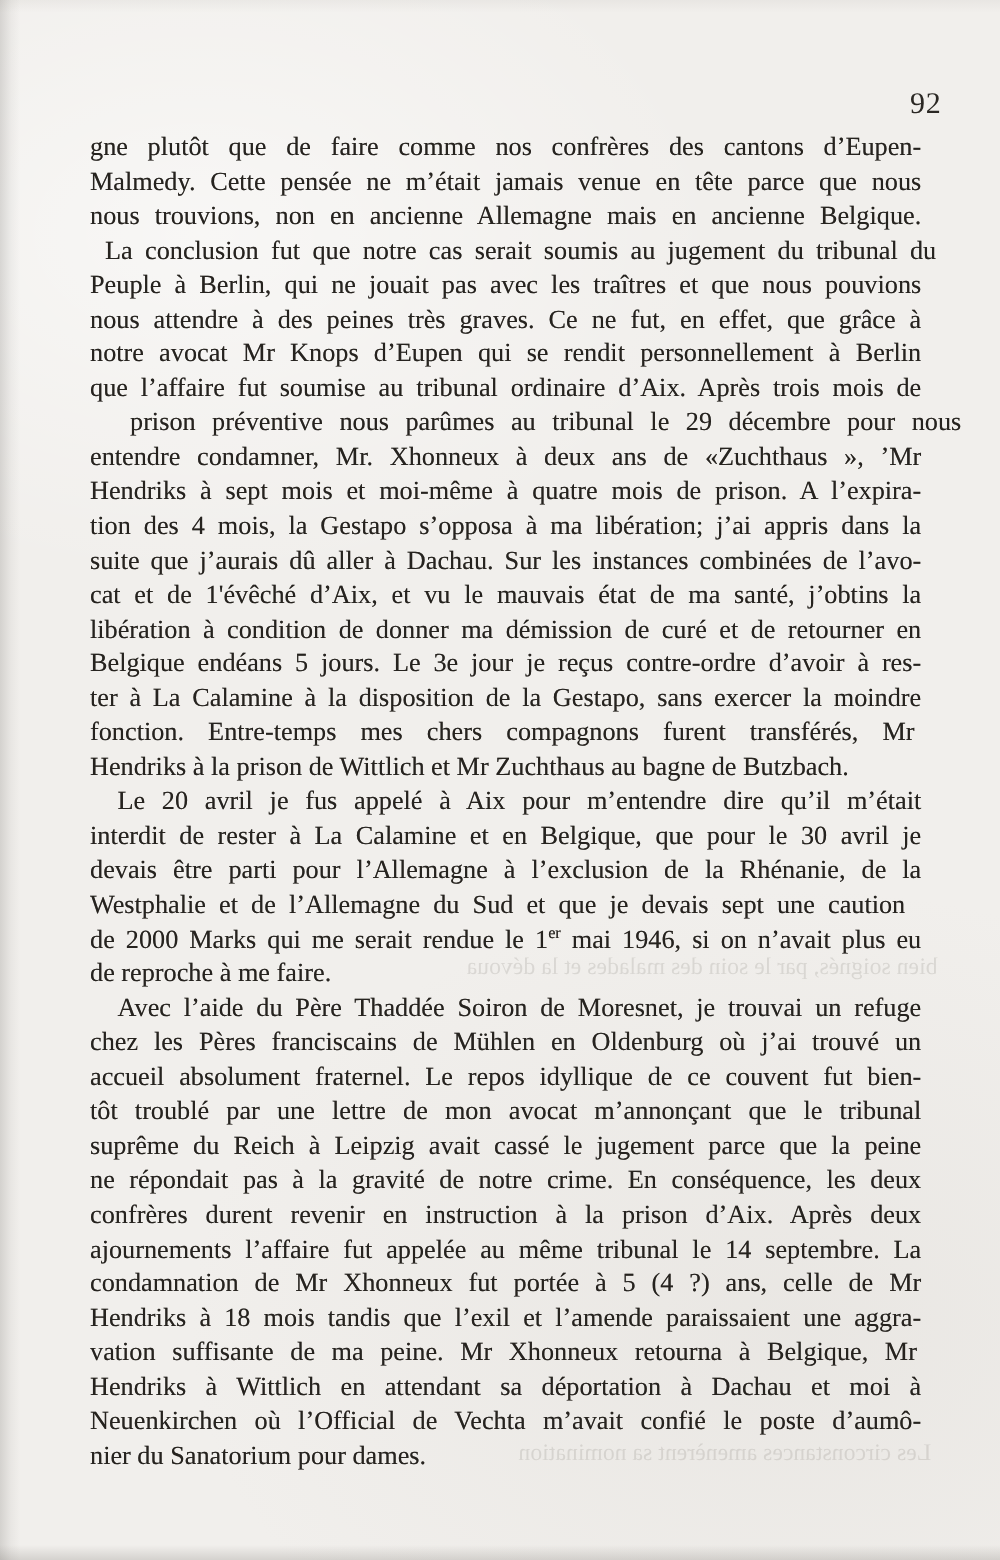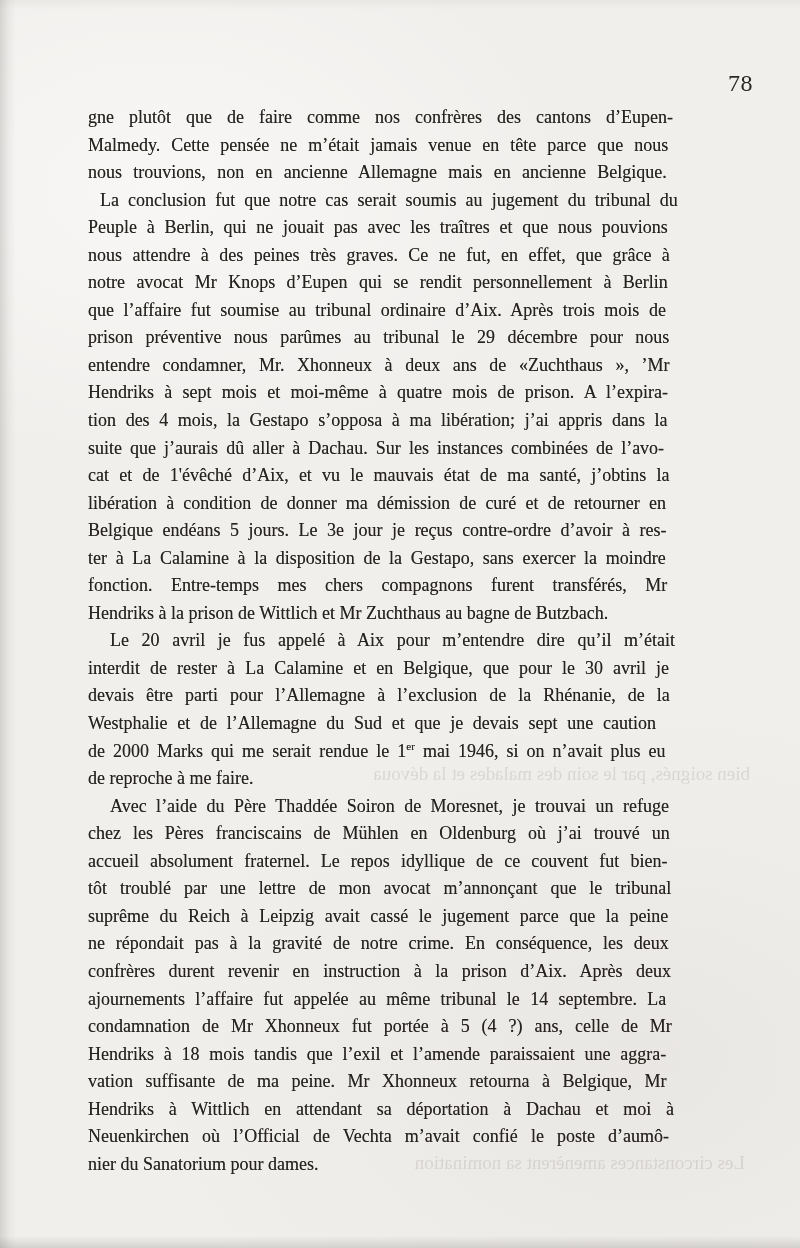--- a/index.html
+++ b/index.html
@@ -35,23 +35,23 @@
   .pagenum {
     position: absolute;
     top: 70px; left: 683px; width: 70px;
     text-align: right;
     font-size: 24px;
     color: #2b2824;
     letter-spacing: 0.5px;
   }
   .text-block {
     position: absolute;
-    left: 88px; top: 104px;
+    left: 72px; top: 104px;
     width: 665px;
-    font-size: 18px;
+    font-size: 21px;
     line-height: 27.55px;
     text-shadow: 0 0 0.4px rgba(38,35,31,0.55);
   }
   .line {
     display: block;
     white-space: nowrap;
     height: 27.55px;
   }
   .line.indent { padding-left: 22px; }
   .line-inner { display: inline; }
@@ -77,32 +77,32 @@
 <body>
 
 <div class="page">
   <div class="edge-top"></div>
   <div class="edge-left"></div>
   <div class="edge-bottom"></div>
 
   <div class="bleed bleed-mid">bien soignés, par le soin des malades et la dévoua</div>
   <div class="bleed bleed-bottom">Les circonstances amenèrent sa nomination</div>
 
-  <div class="pagenum">78</div>
+  <div class="pagenum">92</div>
 
   <div class="text-block">
       <div class="line"><span class="line-inner" style="word-spacing: 10.5188px;">gne plutôt que de faire comme nos confrères des cantons d’Eupen-</span></div>
       <div class="line"><span class="line-inner" style="word-spacing: 6.50852px;">Malmedy. Cette pensée ne m’était jamais venue en tête parce que nous</span></div>
       <div class="line"><span class="line-inner" style="word-spacing: 6.82292px;">nous trouvions, non en ancienne Allemagne mais en ancienne Belgique.</span></div>
       <div class="line"><span class="line-inner" style="word-spacing: 4.58203px; margin-left: 12px;">La conclusion fut que notre cas serait soumis au jugement du tribunal du</span></div>
       <div class="line"><span class="line-inner" style="word-spacing: 5.21635px;">Peuple à Berlin, qui ne jouait pas avec les traîtres et que nous pouvions</span></div>
       <div class="line"><span class="line-inner" style="word-spacing: 5.91964px;">nous attendre à des peines très graves. Ce ne fut, en effet, que grâce à</span></div>
       <div class="line"><span class="line-inner" style="word-spacing: 6.9px;">notre avocat Mr Knops d’Eupen qui se rendit personnellement à Berlin</span></div>
       <div class="line"><span class="line-inner" style="word-spacing: 5.03267px;">que l’affaire fut soumise au tribunal ordinaire d’Aix. Après trois mois de</span></div>
-      <div class="line"><span class="line-inner" style="word-spacing: 7.94844px;">prison préventive nous parûmes au tribunal le 29 décembre pour nous</span></div>
+      <div class="line"><span class="line-inner" style="word-spacing: 7.94844px; margin-left: 32px;">prison préventive nous parûmes au tribunal le 29 décembre pour nous</span></div>
       <div class="line"><span class="line-inner" style="word-spacing: 8.09219px;">entendre condamner, Mr. Xhonneux à deux ans de «Zuchthaus », ’Mr</span></div>
       <div class="line"><span class="line-inner" style="word-spacing: 5.79557px;">Hendriks à sept mois et moi-même à quatre mois de prison. A l’expira-</span></div>
       <div class="line"><span class="line-inner" style="word-spacing: 5.125px;">tion des 4 mois, la Gestapo s’opposa à ma libération; j’ai appris dans la</span></div>
       <div class="line"><span class="line-inner" style="word-spacing: 3.56641px;">suite que j’aurais dû aller à Dachau. Sur les instances combinées de l’avo-</span></div>
       <div class="line"><span class="line-inner" style="word-spacing: 5.74442px;">cat et de 1'évêché d’Aix, et vu le mauvais état de ma santé, j’obtins la</span></div>
       <div class="line"><span class="line-inner" style="word-spacing: 4.68359px;">libération à condition de donner ma démission de curé et de retourner en</span></div>
       <div class="line"><span class="line-inner" style="word-spacing: 5.02604px;">Belgique endéans 5 jours. Le 3e jour je reçus contre-ordre d’avoir à res-</span></div>
       <div class="line"><span class="line-inner" style="word-spacing: 4.14423px;">ter à La Calamine à la disposition de la Gestapo, sans exercer la moindre</span></div>
       <div class="line"><span class="line-inner" style="word-spacing: 14px;">fonction. Entre-temps mes chers compagnons furent transférés, Mr</span></div>
       <div class="line end"><span class="line-inner" style="word-spacing: 0px;">Hendriks à la prison de Wittlich et Mr Zuchthaus au bagne de Butzbach.</span></div>

